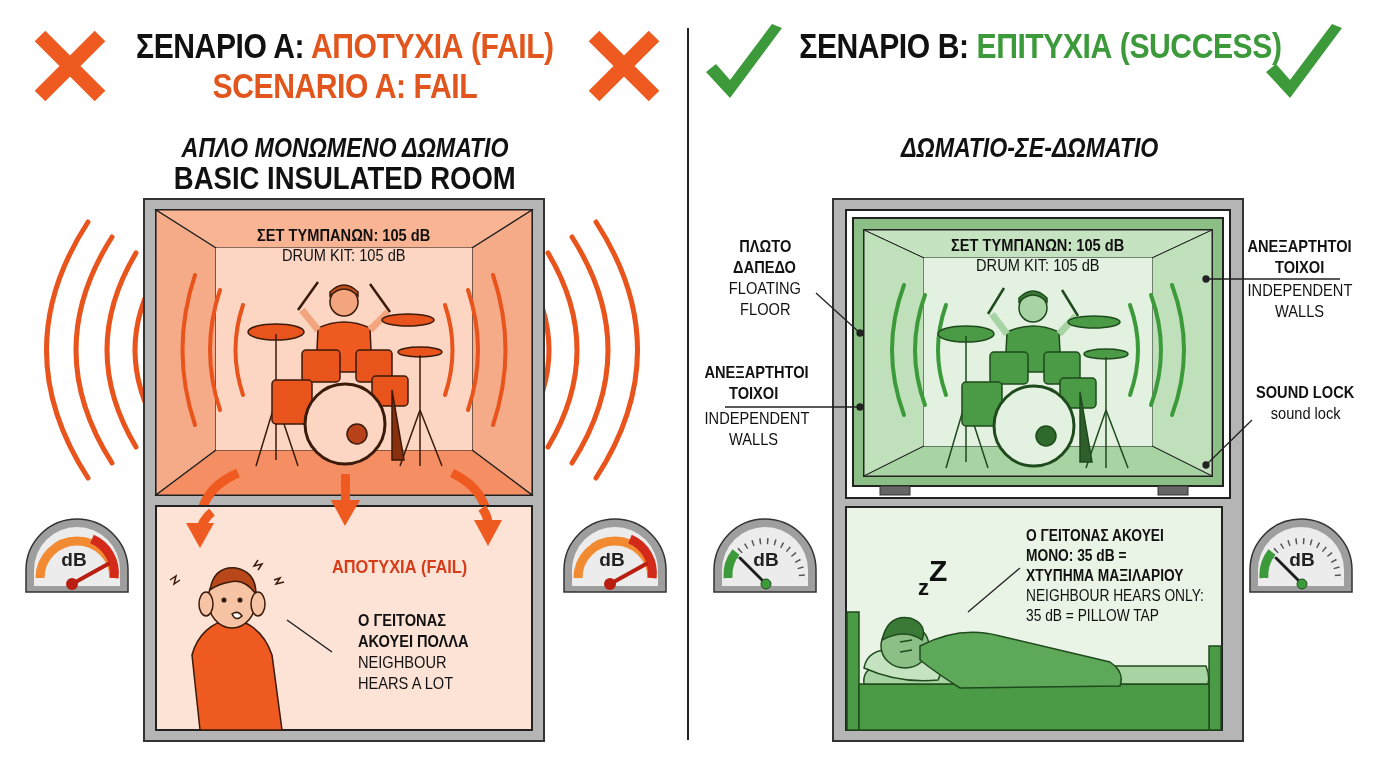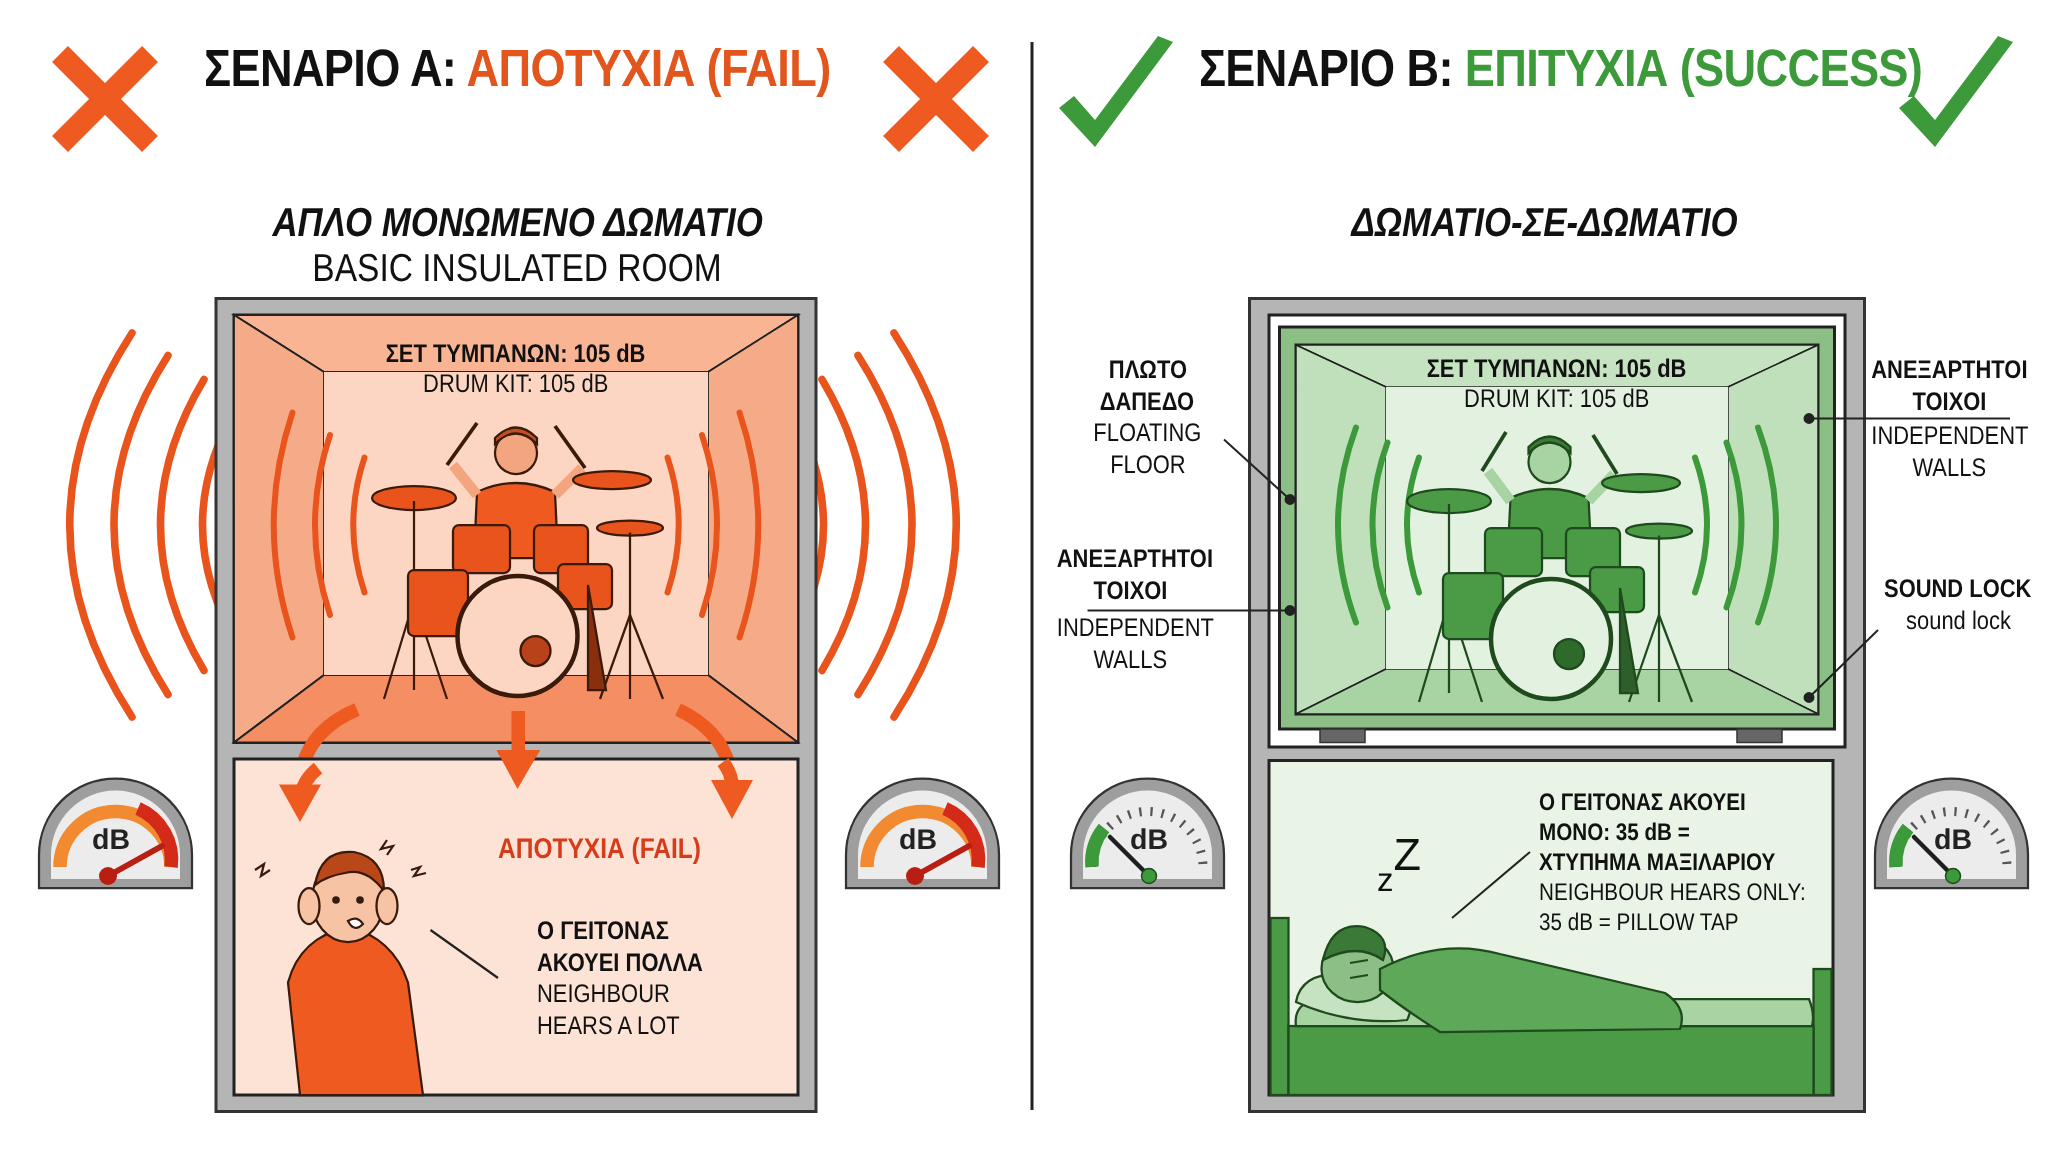--- a/index.html
+++ b/index.html
@@ -10,21 +10,21 @@
   .center { text-align: center; }
   .divider { left: 687px; top: 28px; width: 2px; height: 712px; background: #222; }
 
   .title-line1 { font-weight: 700; font-size: 35px; letter-spacing: -0.5px; line-height: 40px; }
   .title-line2 { font-weight: 700; font-size: 35px; letter-spacing: -0.5px; line-height: 40px; }
   .orange { color: #e2561d; }
   .green { color: #3c9a3a; }
   .dark { color: #111; }
 
   .sub-gr { font-weight: 700; font-size: 27px; line-height: 30px; font-style: italic; }
-  .sub-en { font-weight: 400; font-size: 26px; line-height: 30px; }
+  .sub-en { font-weight: 700; font-size: 32px; line-height: 30px; }
 
   .room-text-b { font-weight: 700; font-size: 17px; line-height: 20px; }
   .room-text { font-weight: 400; font-size: 17px; line-height: 20px; }
 
   .label-b { font-weight: 700; font-size: 17px; line-height: 21px; }
   .label { font-weight: 400; font-size: 17px; line-height: 21px; }
 </style>
 </head>
 <body>
 
@@ -32,20 +32,21 @@
 
 <svg class="abs" style="left:32px;top:28px;" width="76" height="76" viewBox="0 0 76 76">
   <path d="M8 8 L68 68 M68 8 L8 68" stroke="#ee5a1f" stroke-width="15" stroke-linecap="butt"></path>
 </svg>
 <svg class="abs" style="left:586px;top:28px;" width="76" height="76" viewBox="0 0 76 76">
   <path d="M8 8 L68 68 M68 8 L8 68" stroke="#ee5a1f" stroke-width="15" stroke-linecap="butt"></path>
 </svg>
 
 <div class="abs center" style="left:100px;top:26px;width:490px;">
   <div class="title-line1"><span class="cond"><span class="dark">ΣΕΝΑΡΙΟ Α: </span><span class="orange">ΑΠΟΤΥΧΙΑ (FAIL)</span></span></div>
+  <div class="title-line2"><span class="cond orange">SCENARIO A: FAIL</span></div>
 </div>
 
 <div class="abs center" style="left:140px;top:133px;width:410px;">
   <div class="sub-gr"><span class="cond">ΑΠΛΟ ΜΟΝΩΜΕΝΟ ΔΩΜΑΤΙΟ</span></div>
   <div class="sub-en"><span class="cond">BASIC INSULATED ROOM</span></div>
 </div>
 
 <svg class="abs" style="left:0;top:195px;" width="688" height="560" viewBox="0 195 688 560">
 
   <g fill="none" stroke="#e8541c" stroke-linecap="round">
@@ -299,21 +300,21 @@
   <div class="label-b"><span class="cond">ΑΝΕΞΑΡΤΗΤΟΙ</span></div>
   <div class="label-b"><span class="cond">ΤΟΙΧΟΙ</span></div>
   <div class="label" style="margin-top:2px;"><span class="cond">INDEPENDENT</span></div>
   <div class="label"><span class="cond">WALLS</span></div>
 </div>
 <div class="abs center" style="left:1230px;top:382px;width:140px;padding-left:11px;">
   <div class="label-b"><span class="cond">SOUND LOCK</span></div>
   <div class="label"><span class="cond">sound lock</span></div>
 </div>
 
-<div class="abs" style="left:918px;top:568px;font-weight:400;color:#111;">
+<div class="abs" style="left:918px;top:568px;font-weight:700;color:#111;">
   <span style="font-size:22px;">z</span><span style="font-size:30px;position:relative;top:-14px;">Z</span>
 </div>
 
 <div class="abs" style="left:1026px;top:526px;width:200px;">
   <div class="label-b" style="font-size:16px;line-height:20px;transform:scaleX(0.86);transform-origin:left;white-space:nowrap;">Ο ΓΕΙΤΟΝΑΣ ΑΚΟΥΕΙ</div>
   <div class="label-b" style="font-size:16px;line-height:20px;transform:scaleX(0.86);transform-origin:left;white-space:nowrap;">ΜΟΝΟ: 35 dB =</div>
   <div class="label-b" style="font-size:16px;line-height:20px;transform:scaleX(0.86);transform-origin:left;white-space:nowrap;">ΧΤΥΠΗΜΑ ΜΑΞΙΛΑΡΙΟΥ</div>
   <div class="label" style="font-size:16px;line-height:20px;transform:scaleX(0.86);transform-origin:left;white-space:nowrap;">NEIGHBOUR HEARS ONLY:</div>
   <div class="label" style="font-size:16px;line-height:20px;transform:scaleX(0.86);transform-origin:left;white-space:nowrap;">35 dB = PILLOW TAP</div>
 </div>

